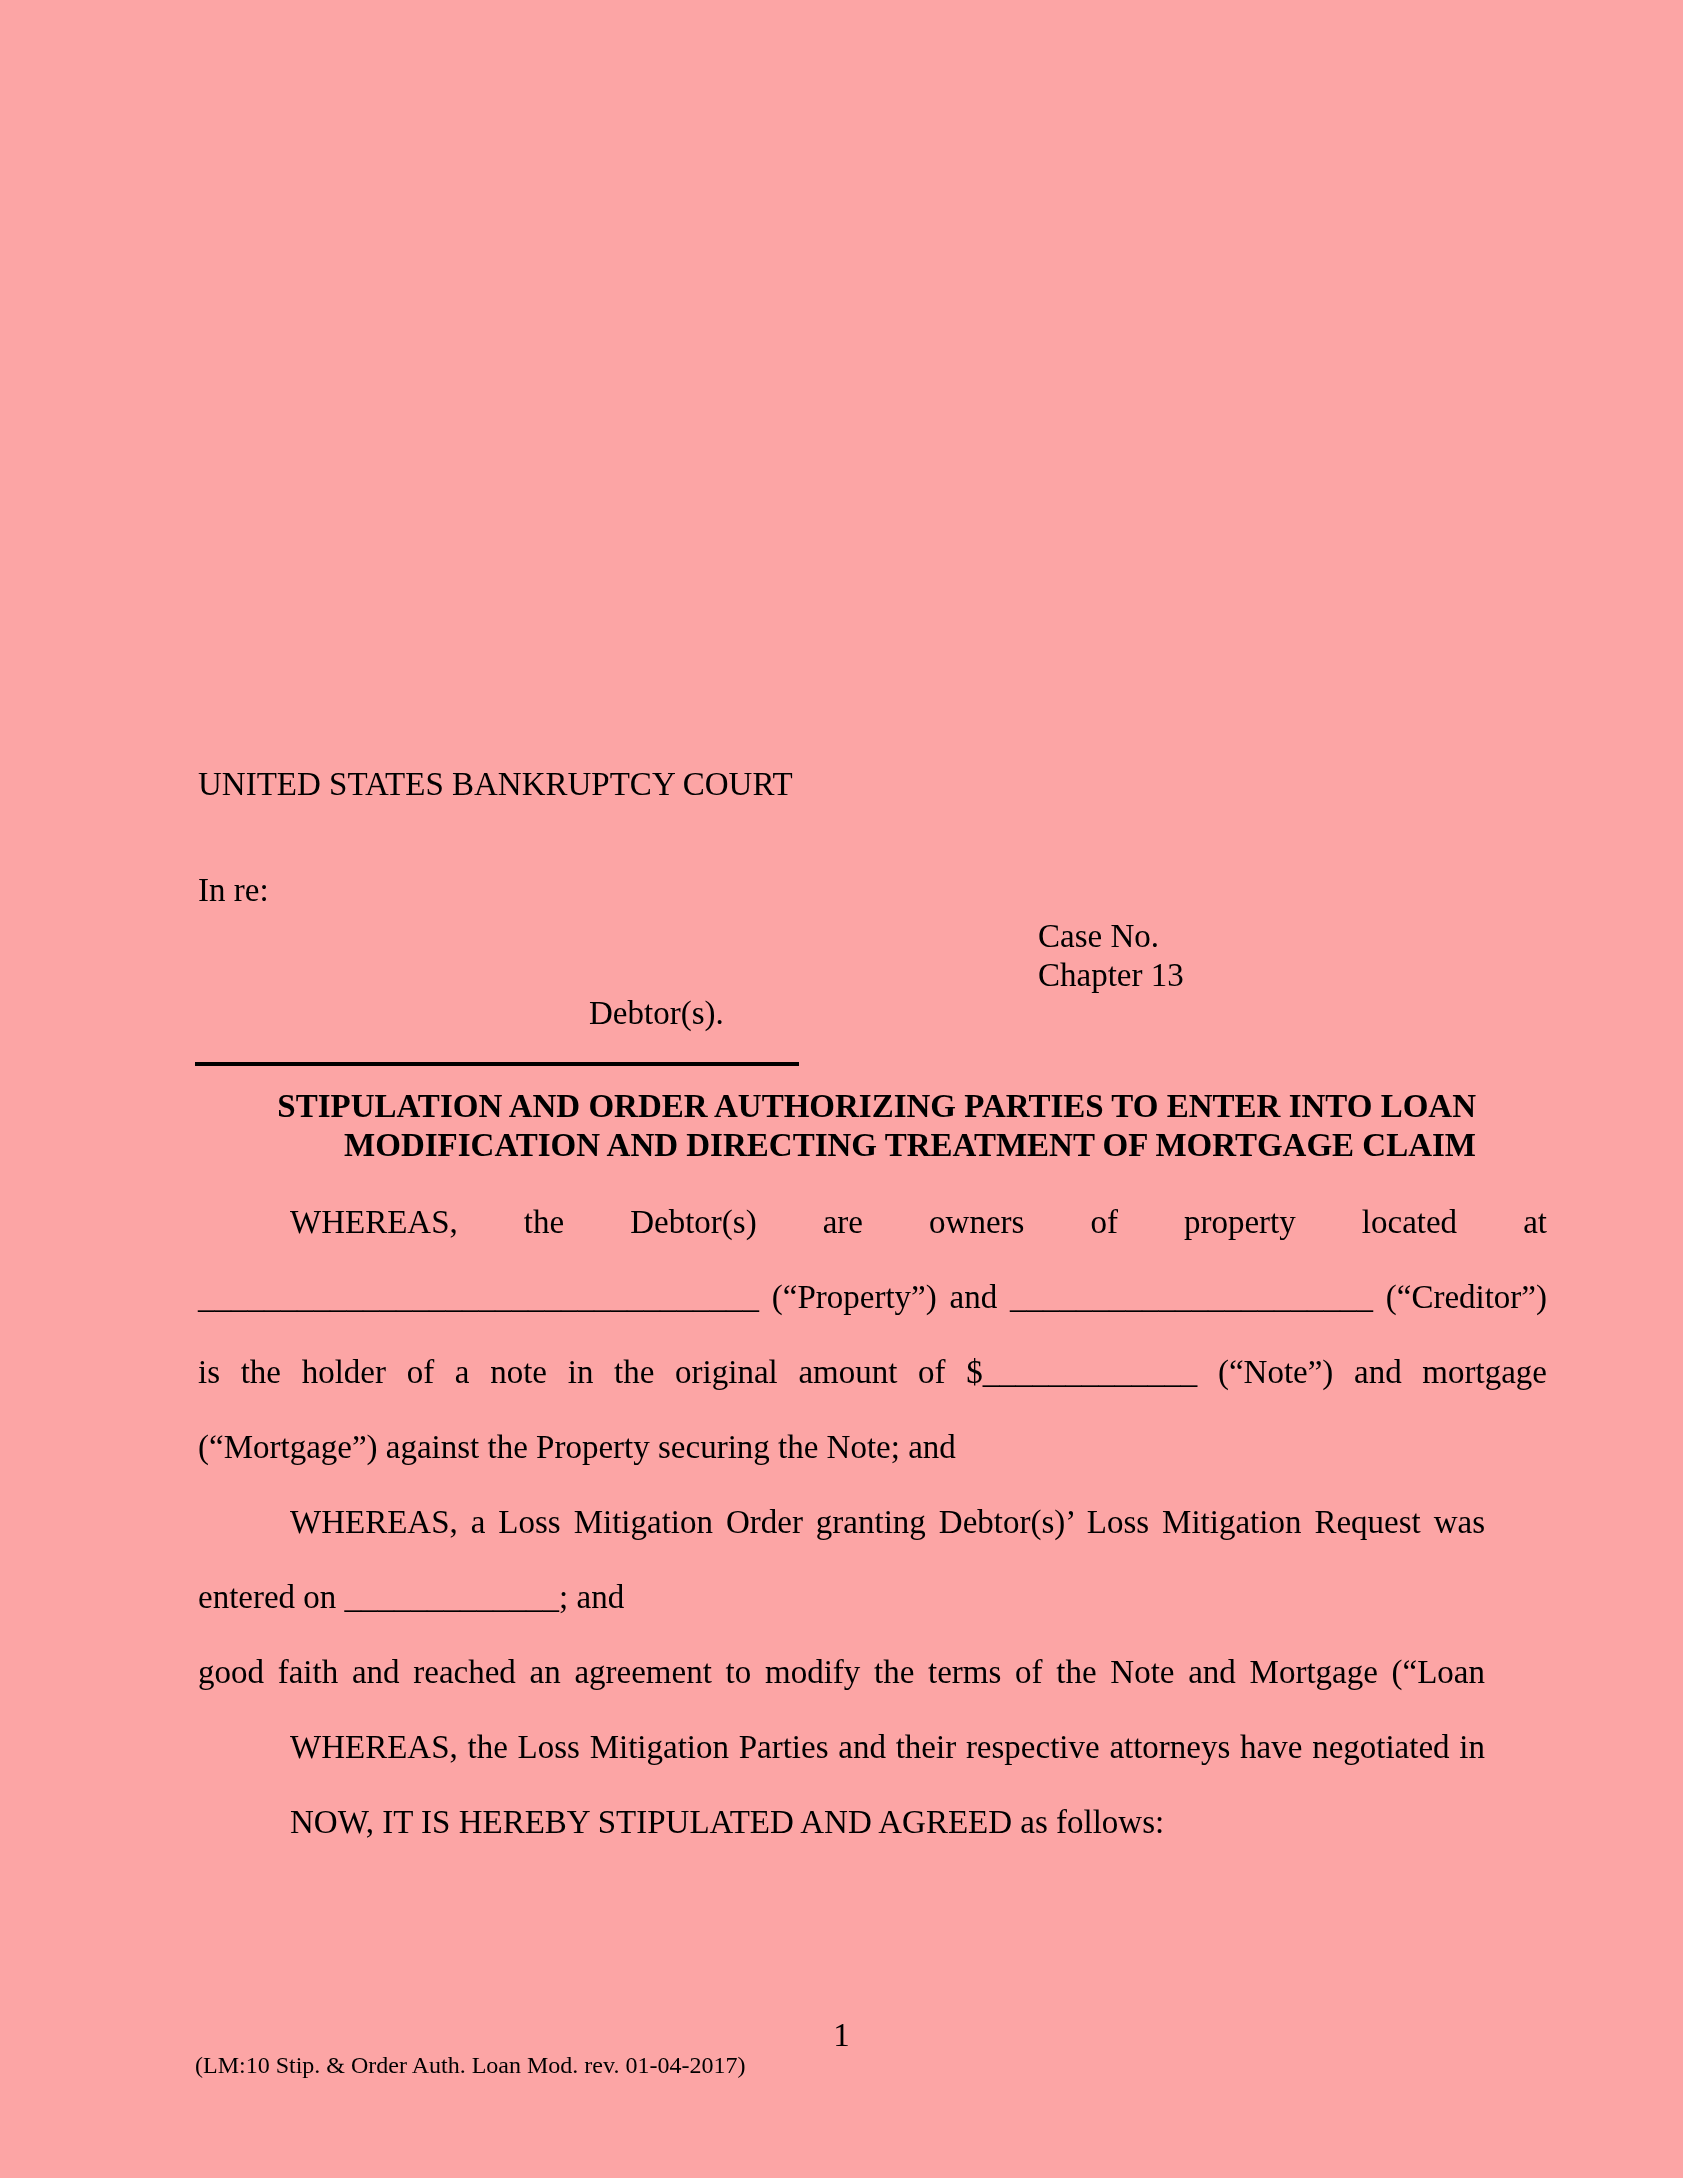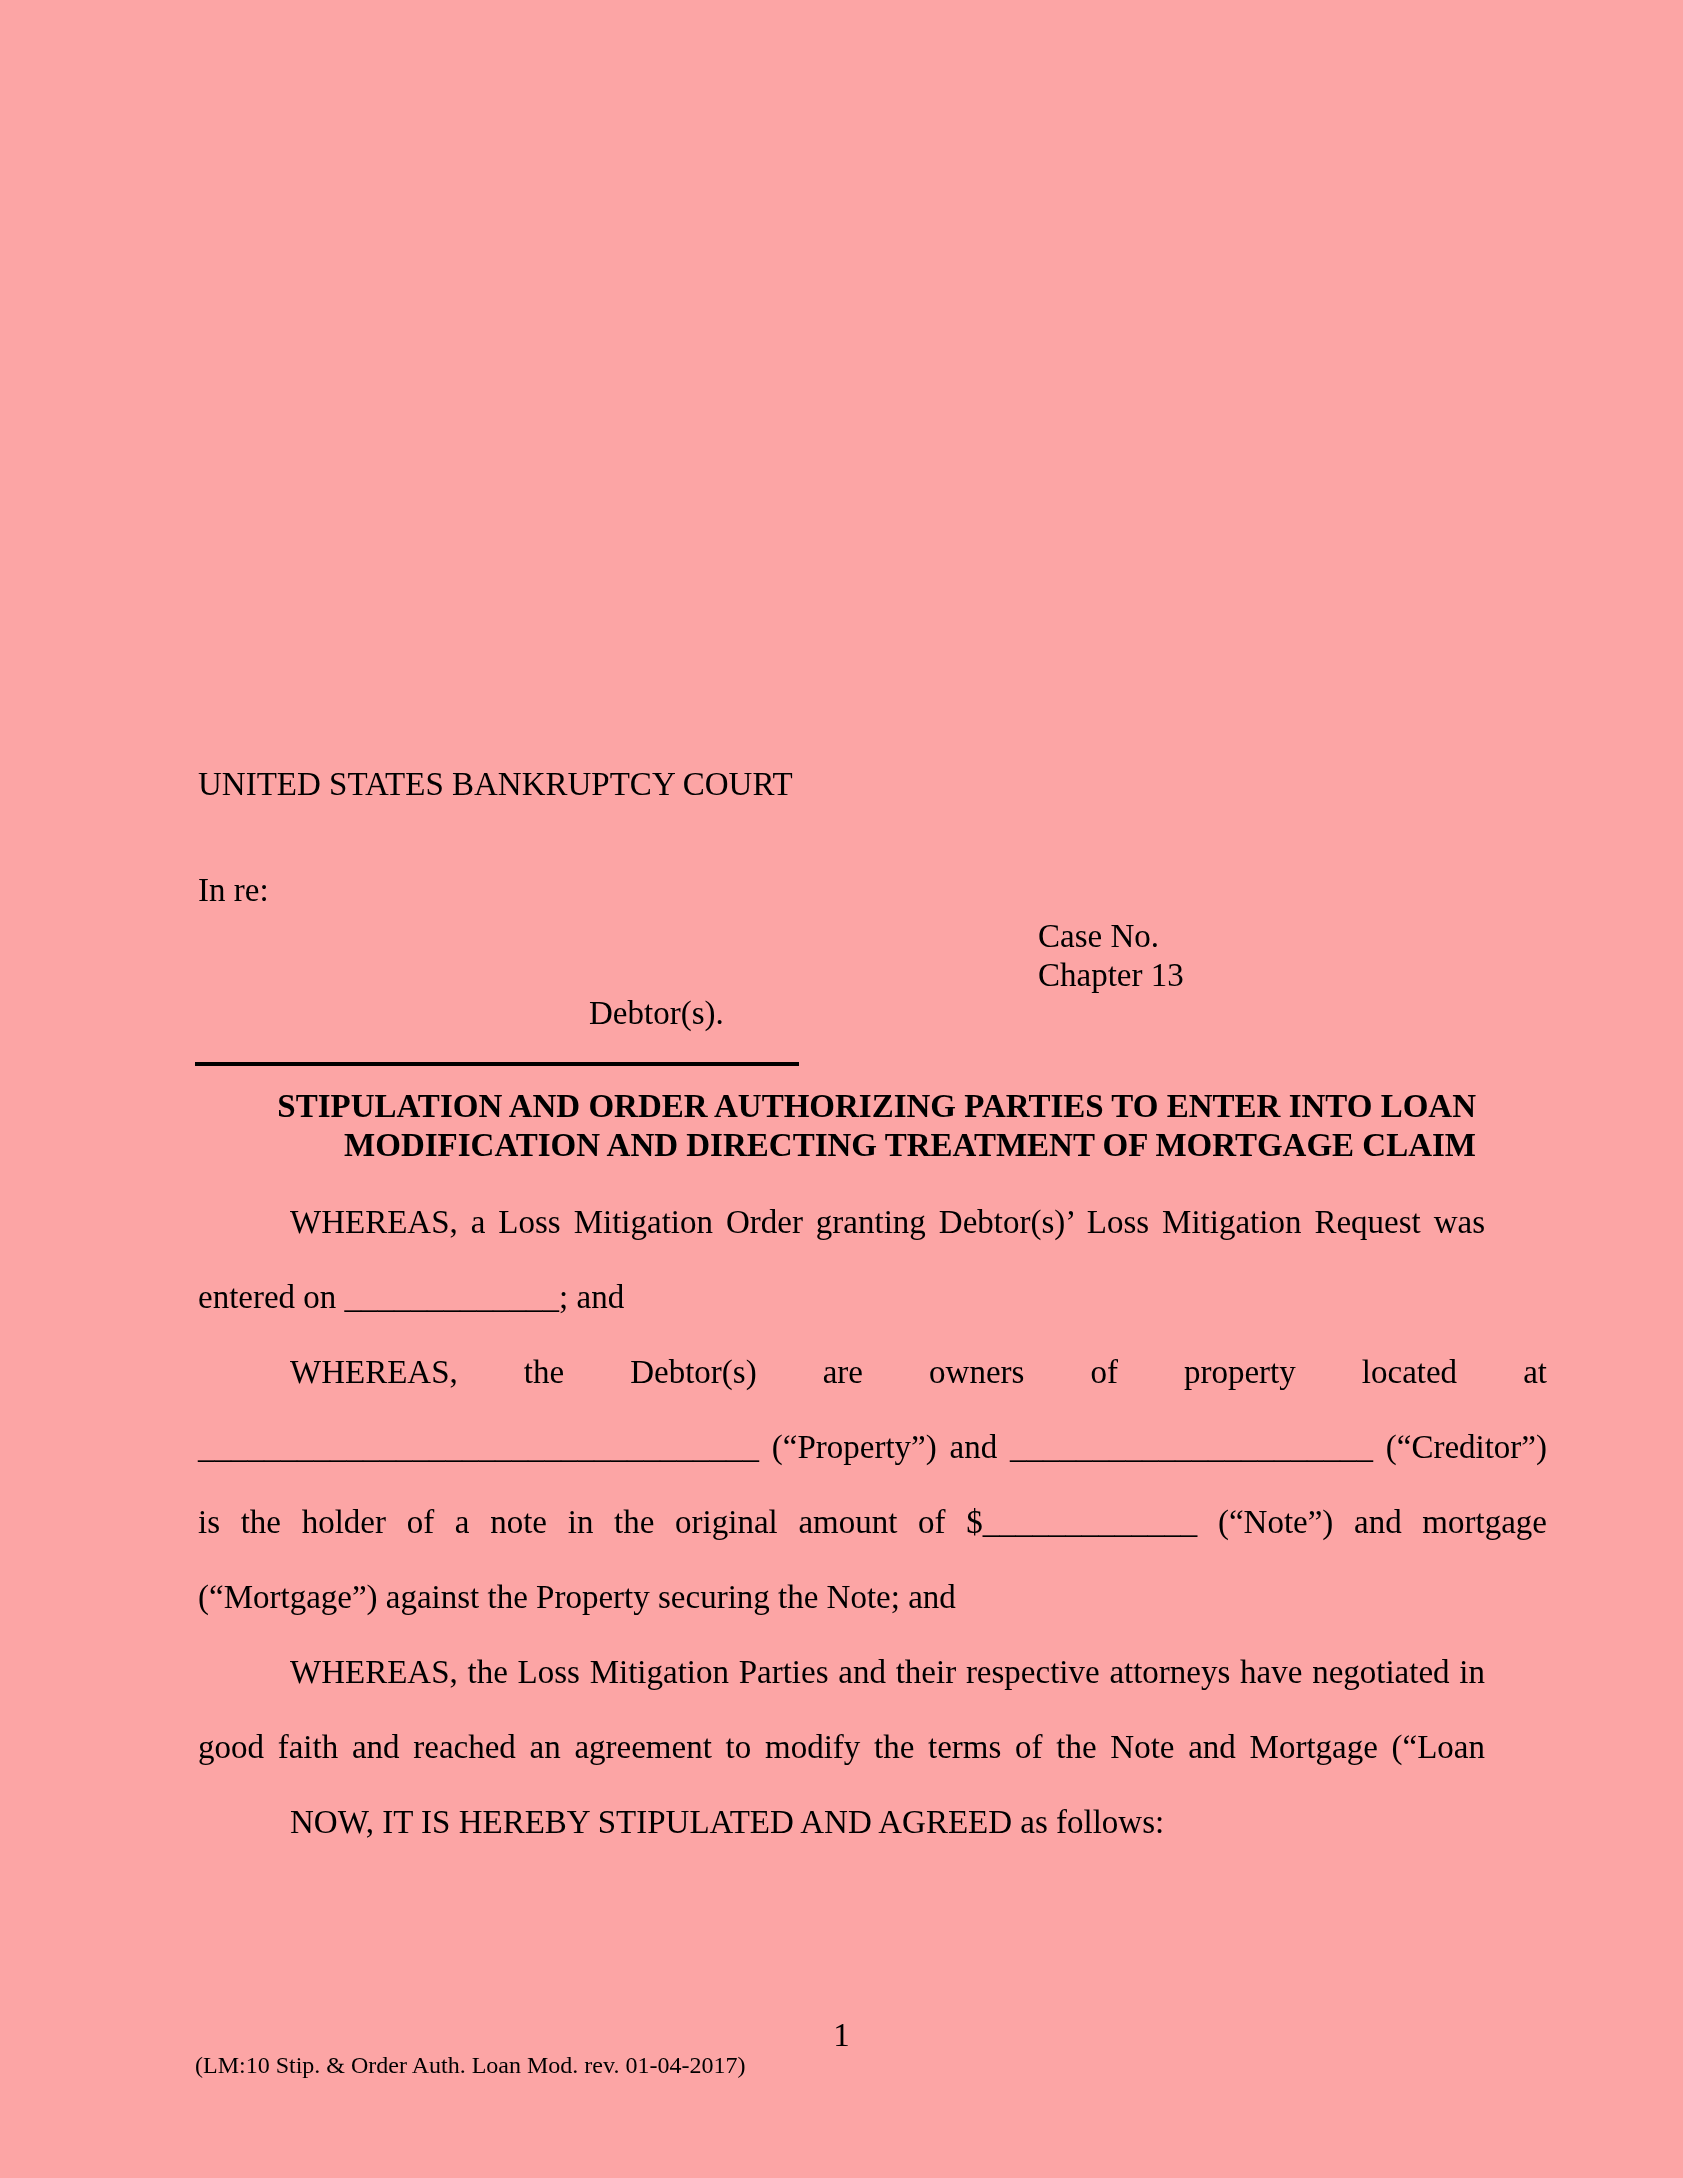--- a/index.html
+++ b/index.html
@@ -121,33 +121,33 @@
   <div class="abs debtor">Debtor(s).</div>
 
   <div class="abs caption-rule"></div>
 
   <div class="abs doc-title">
     <div>STIPULATION AND ORDER AUTHORIZING PARTIES TO ENTER INTO LOAN</div>
     <div>MODIFICATION AND DIRECTING TREATMENT OF MORTGAGE CLAIM</div>
   </div>
 
   <div class="abs body-text">
-      <div class="para" style="width: 1287px;">
-        <div class="line j ind">WHEREAS, a Loss Mitigation Order granting Debtor(s)’ Loss Mitigation Request was</div>
-        <div class="line l">entered on _____________; and</div>
-      </div>
       <div class="para" style="width: 1349px;">
         <div class="line j ind">WHEREAS, the Debtor(s) are owners of property located at</div>
         <div class="line j">__________________________________ (“Property”) and ______________________ (“Creditor”)</div>
         <div class="line j">is the holder of a note in the original amount of $_____________ (“Note”) and mortgage</div>
         <div class="line l">(“Mortgage”) against the Property securing the Note; and</div>
       </div>
       <div class="para" style="width: 1287px;">
+        <div class="line j ind">WHEREAS, a Loss Mitigation Order granting Debtor(s)’ Loss Mitigation Request was</div>
+        <div class="line l">entered on _____________; and</div>
+      </div>
+      <div class="para" style="width: 1287px;">
+        <div class="line j">good faith and reached an agreement to modify the terms of the Note and Mortgage (“Loan</div>
         <div class="line j ind">WHEREAS, the Loss Mitigation Parties and their respective attorneys have negotiated in</div>
-        <div class="line j">good faith and reached an agreement to modify the terms of the Note and Mortgage (“Loan</div>
       </div>
       <div class="para" style="width: 1287px;">
         <div class="line l ind">NOW, IT IS HEREBY STIPULATED AND AGREED as follows:</div>
       </div>
     </div>
 
   <div class="abs page-number">1</div>
 
   <div class="abs footer-id">(LM:10 Stip. &amp; Order Auth. Loan Mod. rev. 01-04-2017)</div>
 

